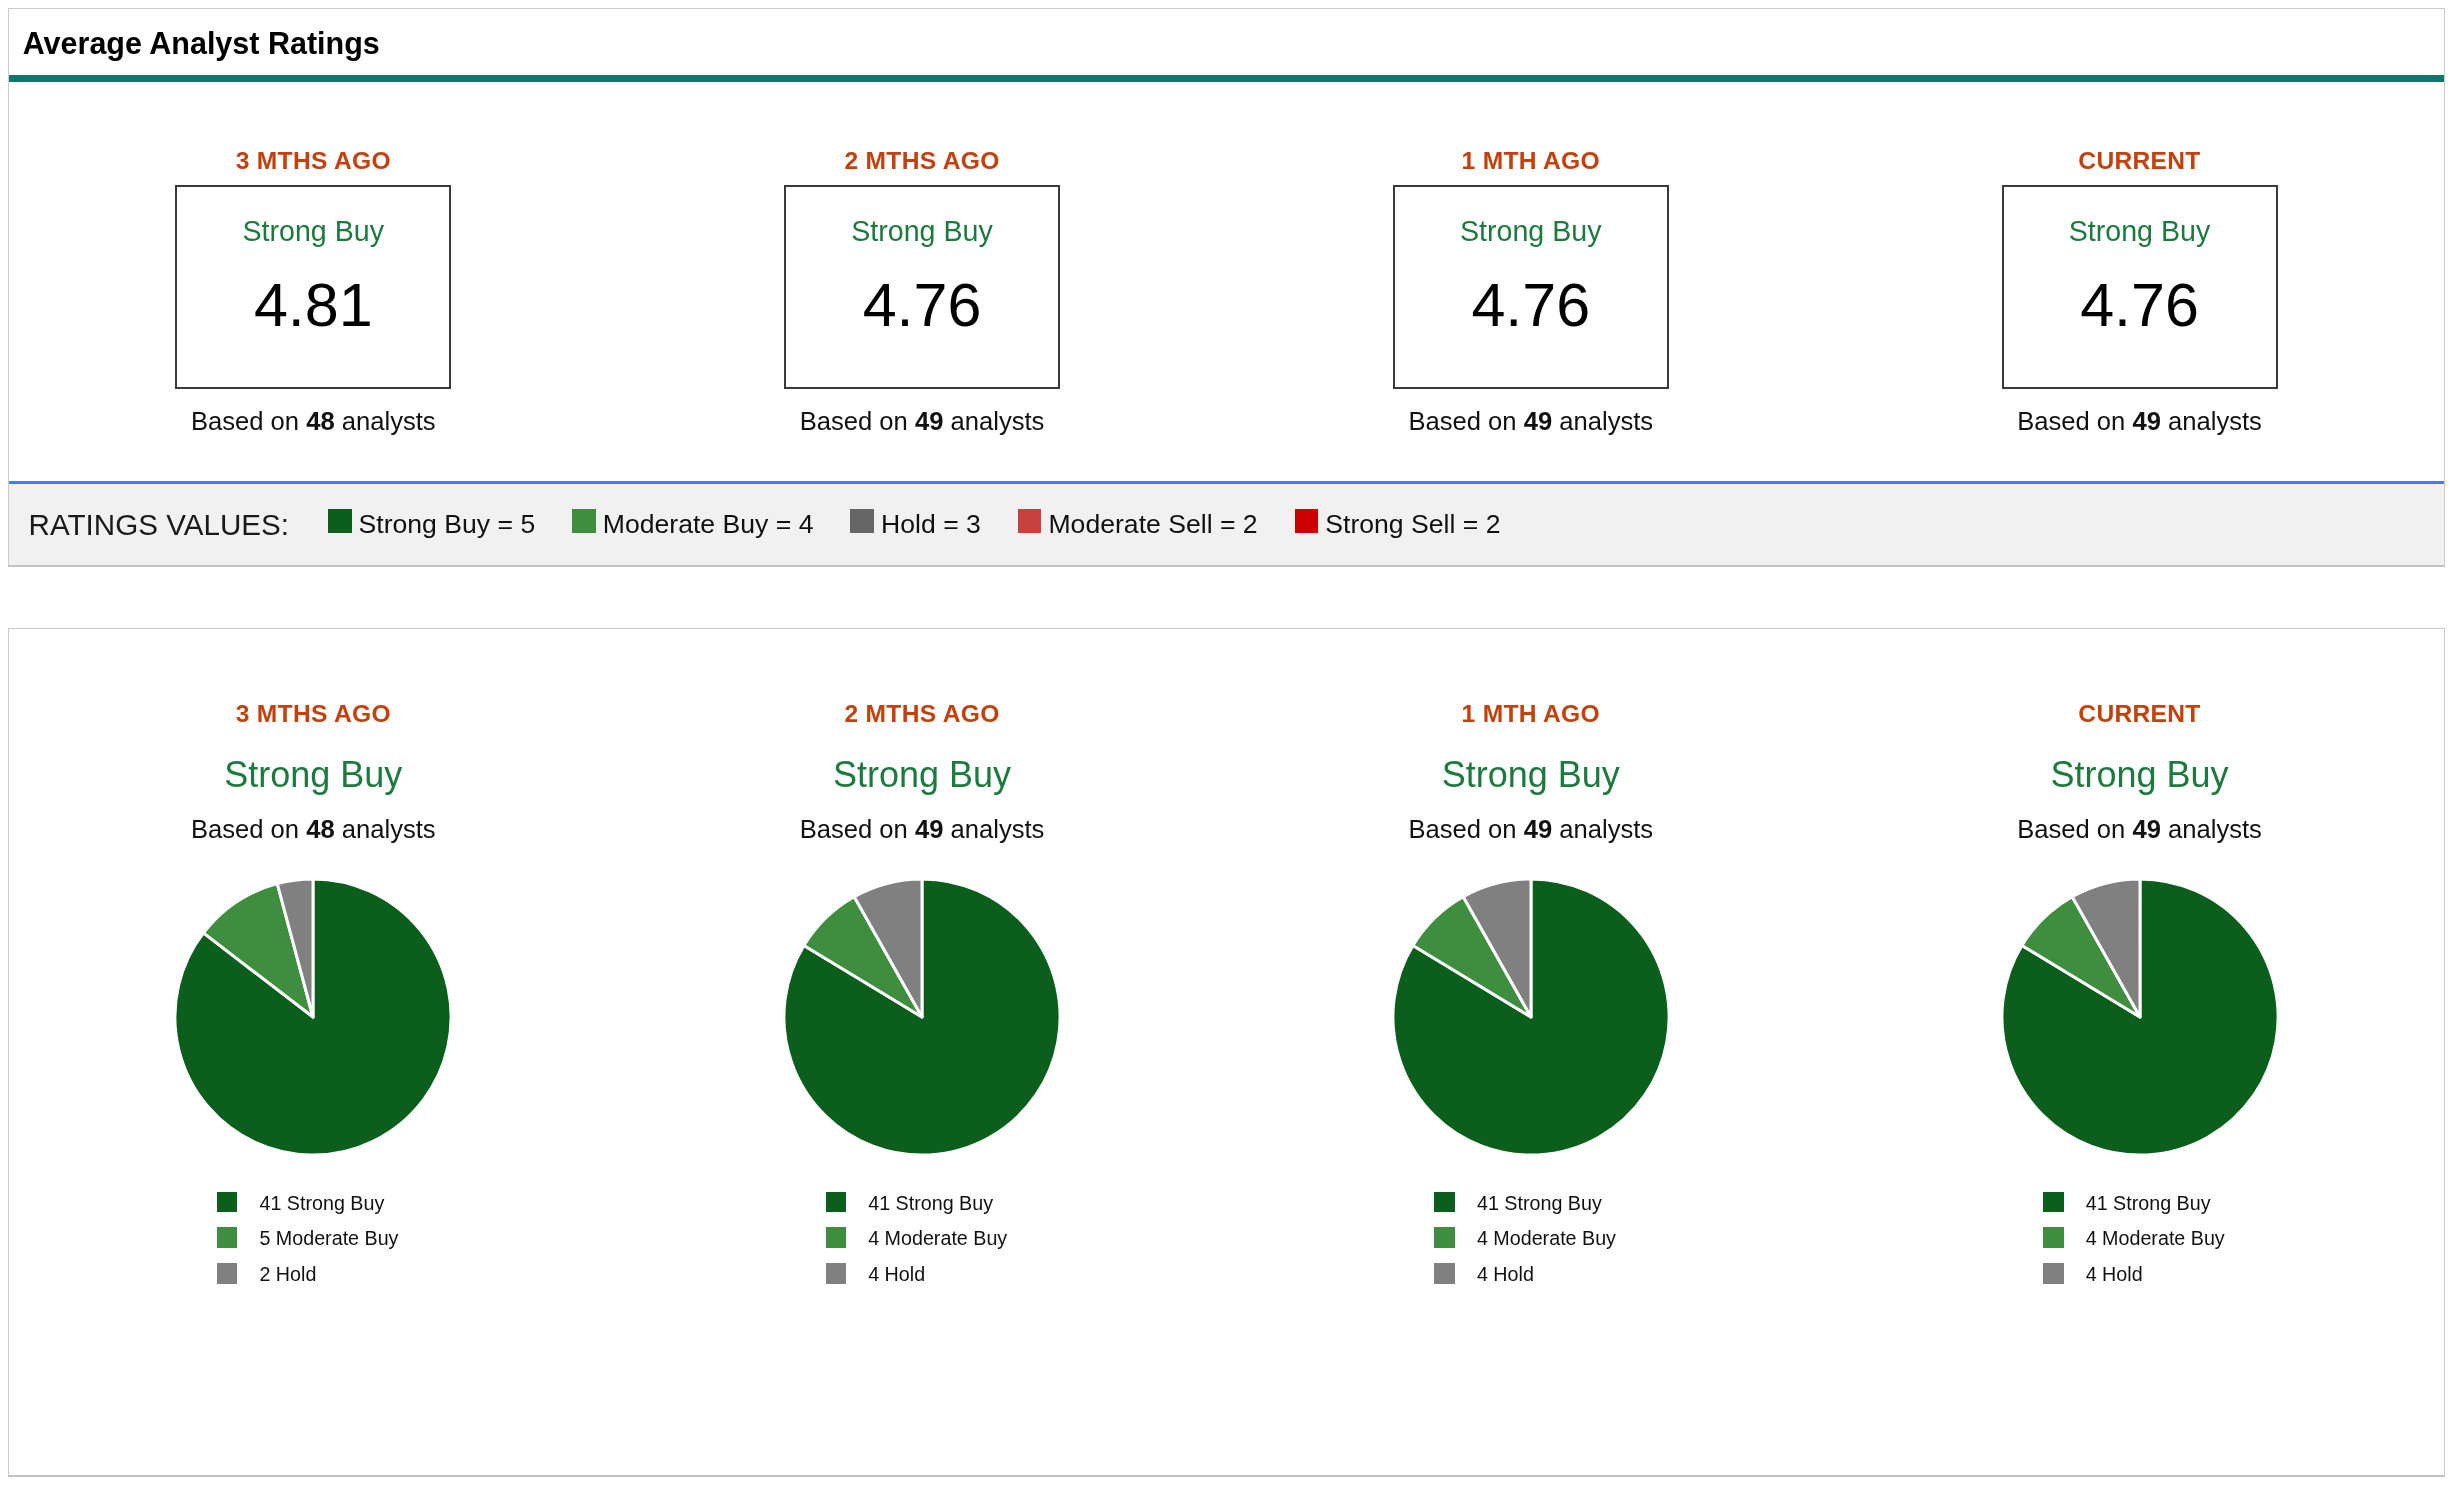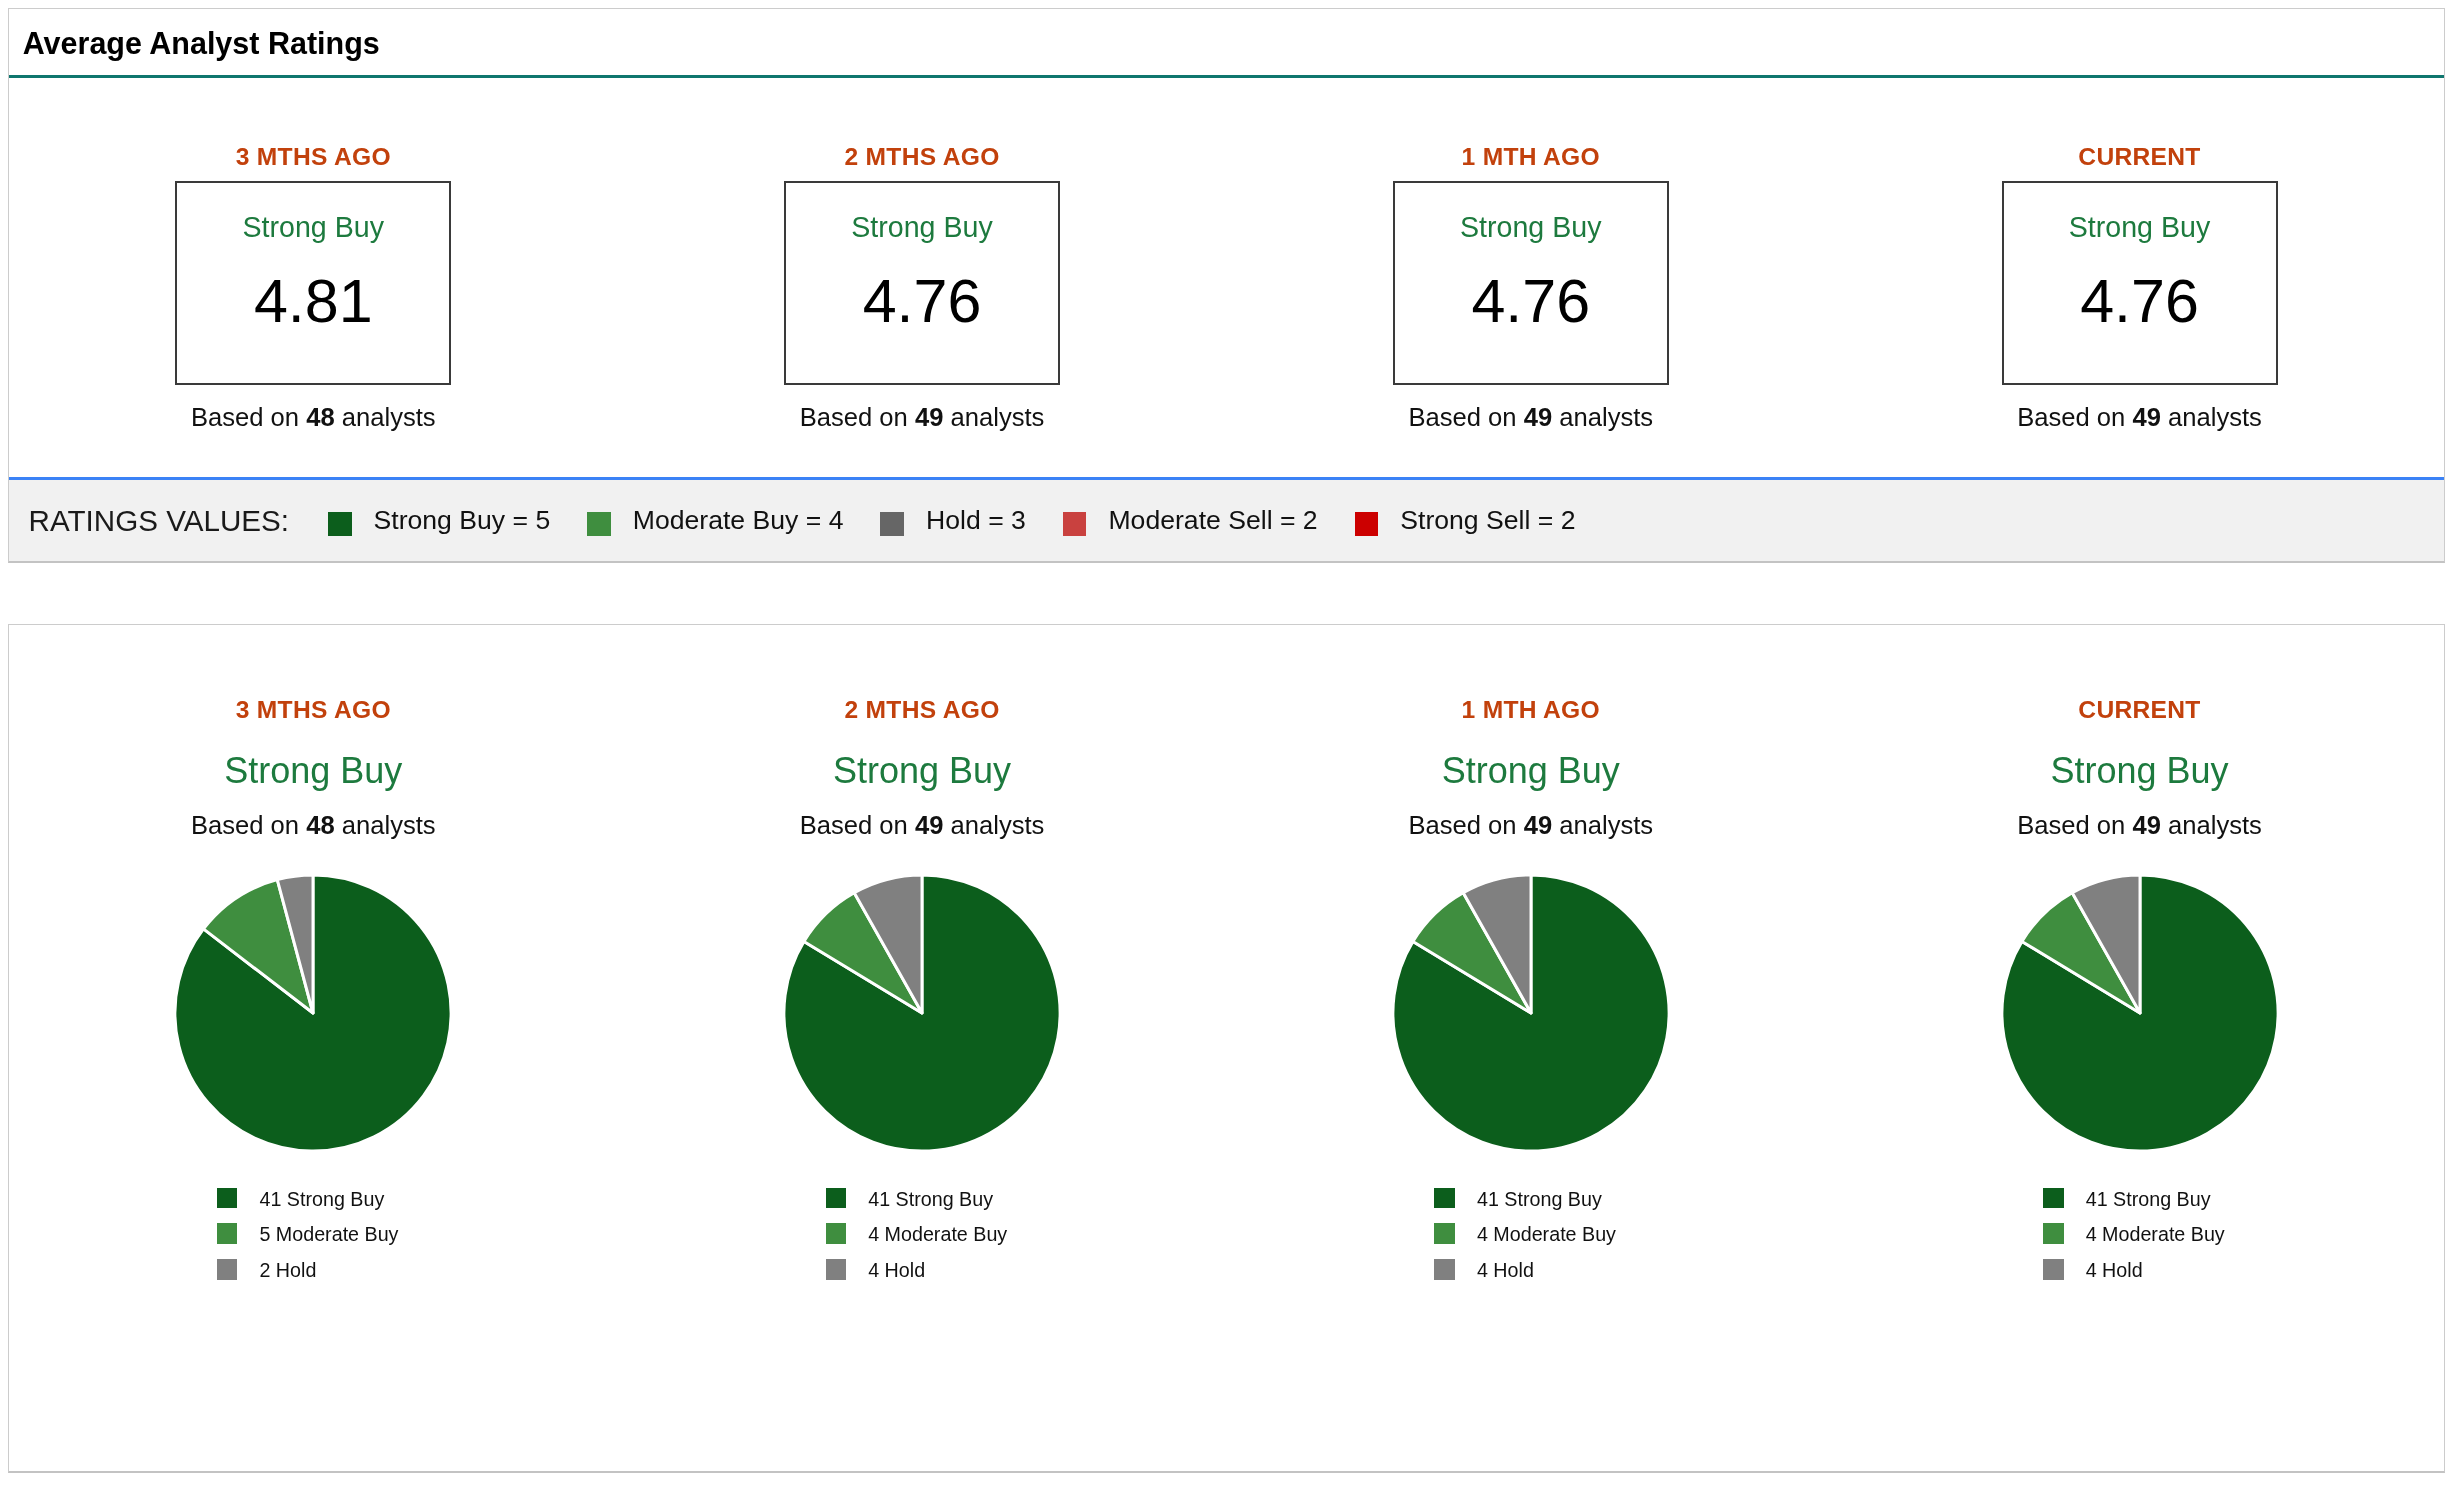--- a/index.html
+++ b/index.html
@@ -10,21 +10,21 @@
     padding: 7.9px;
   }
   .panel {
     width: 2437px;
     border: 1px solid #cccccc;
     border-bottom: 2px solid #c3c3c3;
     background: #ffffff;
   }
   .panel-header {
     padding: 16.7px 13.8px 14.8px 13.8px;
-    border-bottom: 3px solid #0f766e;
+    border-bottom: 7px solid #0f766e;
   }
   .panel-title {
     font-size: 30.5px;
     font-weight: 700;
     color: #000000;
   }
   
   .avg-row {
     display: flex;
     padding: 65px 0 45px 0;
@@ -74,21 +74,21 @@
     display: flex;
     align-items: center;
     padding: 23.6px 19.7px;
     gap: 39px;
   }
   .strip-label {
     font-size: 29.6px;
     color: #1a1a1a;
   }
   .strip-items { display: flex; align-items: center; gap: 37px; }
-  .strip-item { display: flex; align-items: flex-end; gap: 22px; }
+  .strip-item { display: flex; align-items: flex-start; gap: 7px; }
   .swatch {
     width: 23.6px;
     height: 23.6px;
     display: inline-block;
     flex: 0 0 auto;
   }
   .strip-item-text { font-size: 26.6px; color: #111111; }
   
   .panel-gap { height: 61px; }
   

